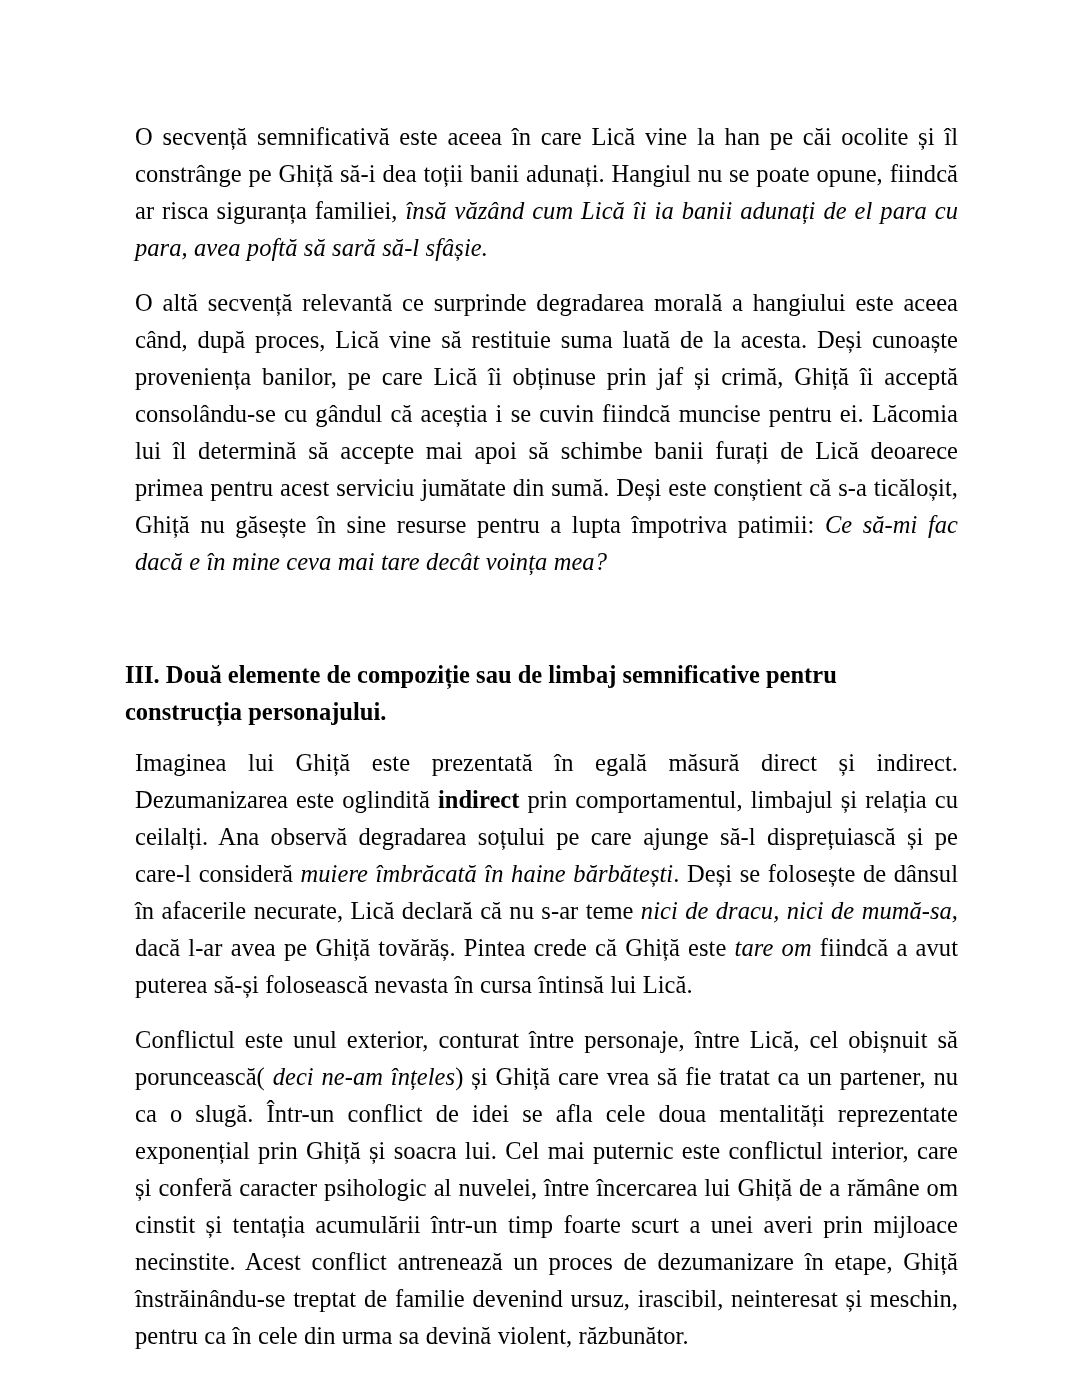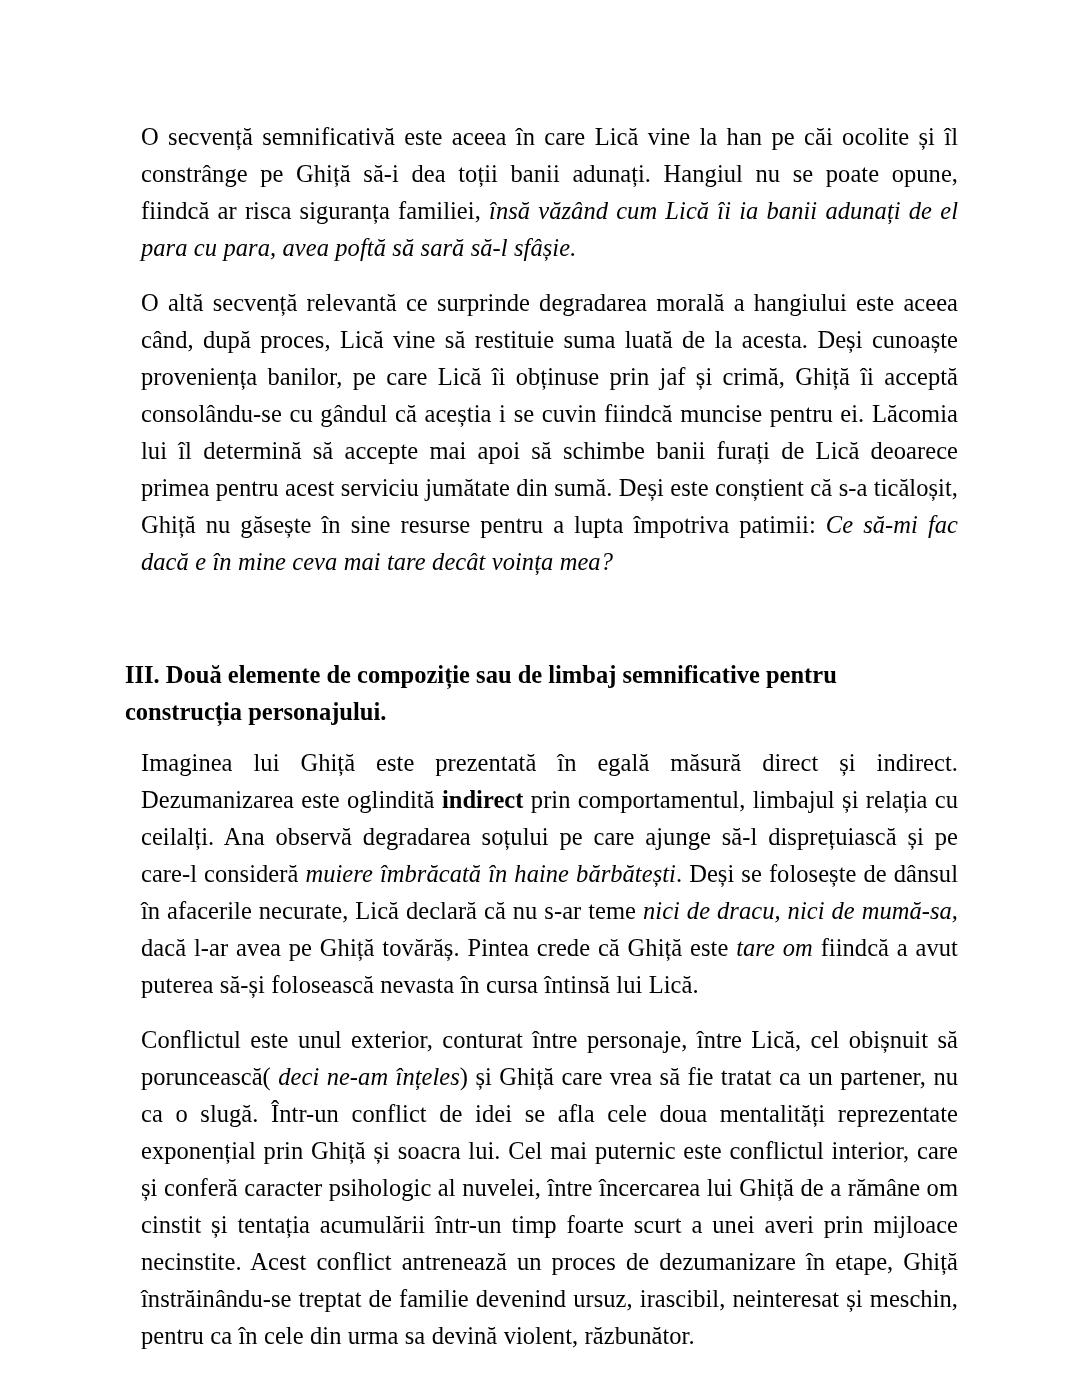--- a/index.html
+++ b/index.html
@@ -19,21 +19,21 @@
     overflow: hidden;
     box-sizing: border-box;
   }
   .content {
     position: absolute;
     left: 125px;
     top: 118px;
     width: 833px;
   }
   p.para {
-    margin: 0 0 18px 16px;
+    margin: 0 0 18px 10px;
     text-align: justify;
     text-justify: inter-word;
     font-size: 24.5px;
     line-height: 37px;
     letter-spacing: 0.05px;
     word-spacing: 0.2px;
     hyphens: none;
   }
   p.para:last-child { margin-bottom: 0; }
 

